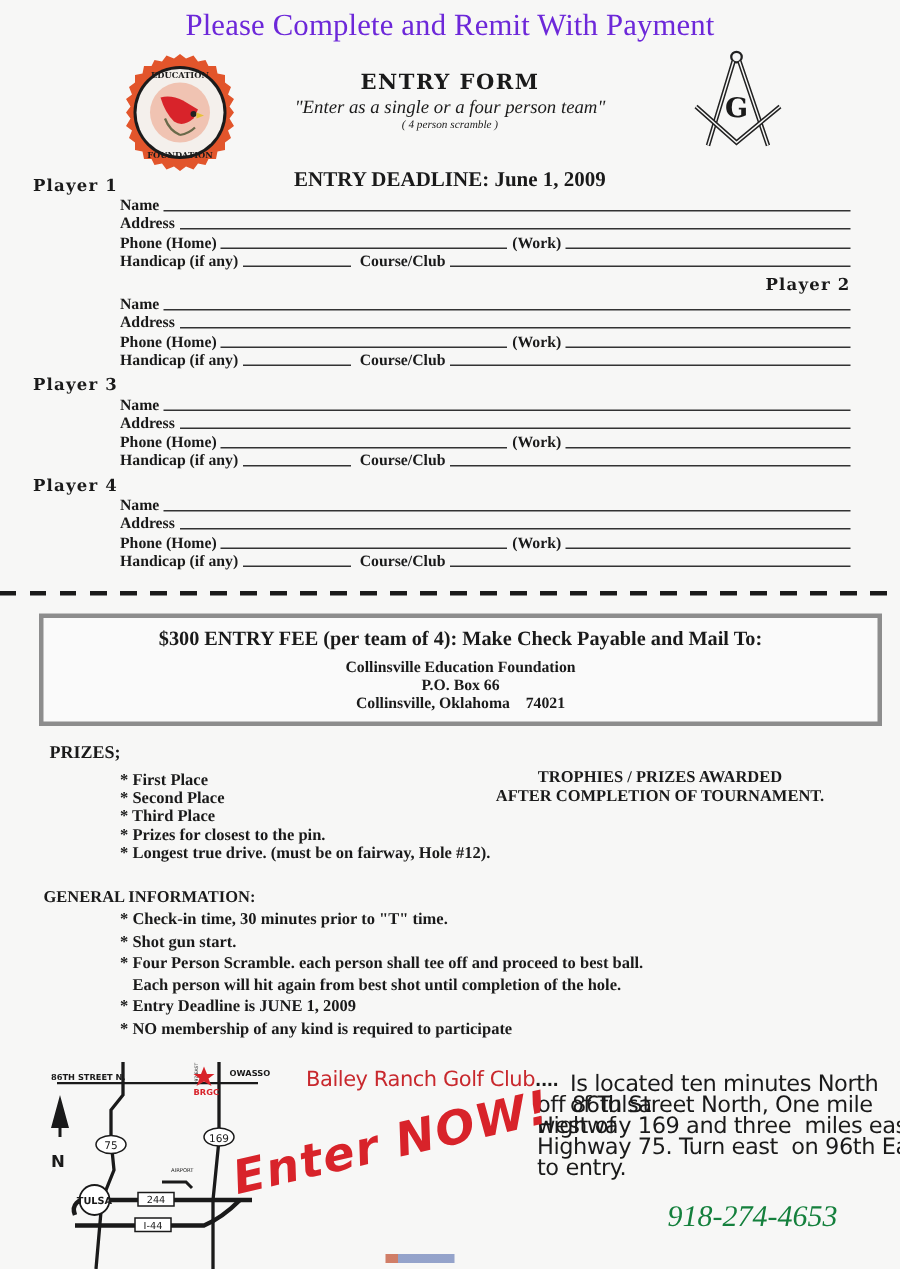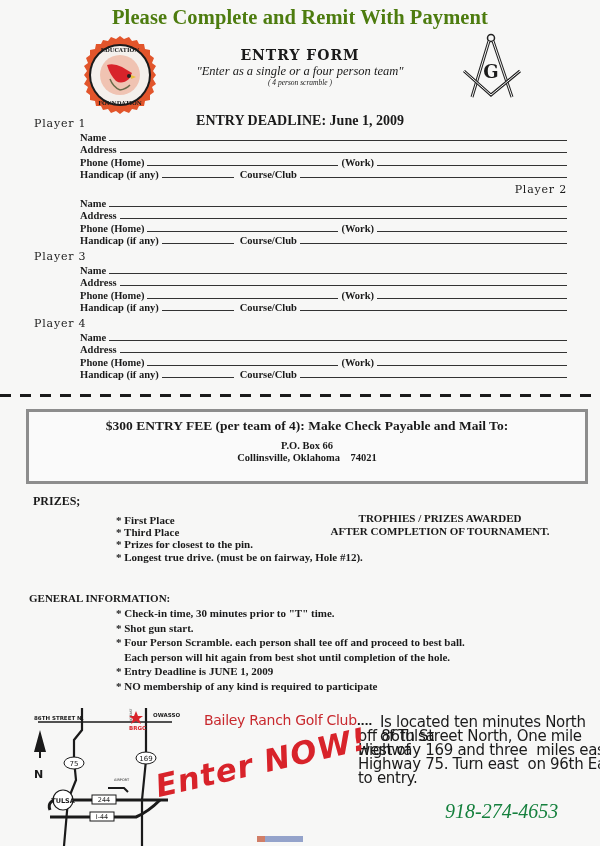--- a/index.html
+++ b/index.html
@@ -5,63 +5,63 @@
   html, body { margin:0; padding:0; }
   body {
     width:600px; height:846px; position:relative; overflow:hidden;
     background:#f7f7f6;
     font-family:"Liberation Serif", "DejaVu Serif", serif;
     color:#1a1a1a;
   }
   .abs { position:absolute; }
   .title {
     left:0; top:6px; width:600px; text-align:center;
-    font-weight:bold; font-size:20.5px; letter-spacing:0.1px; color:#4d7c0f;
+    font-weight:normal; font-size:20.5px; letter-spacing:0.1px; color:#6d28d9;
   }
   .entry-form {
     left:180px; top:47px; width:240px; text-align:center;
     font-family:"DejaVu Serif", serif; font-weight:bold; font-size:14px; letter-spacing:1px;
   }
   .tagline {
     left:170px; top:65px; width:260px; text-align:center;
     font-style:italic; font-size:12.5px; line-height:12px;
   }
   .scramble {
     left:170px; top:78px; width:260px; text-align:center;
     font-style:italic; font-size:7.5px;
   }
   .deadline {
     left:150px; top:100px; width:300px; text-align:center;
     font-weight:bold; font-size:14px;margin-top:13px;
   }
   .player-block { left:22px; width:545px; }
   .player-label {
-    font-family:"DejaVu Serif", serif; font-weight:normal; font-size:11px; letter-spacing:0.8px;
-    height:14px; line-height:14px;margin-left:12px;
+    font-family:"DejaVu Serif", serif; font-weight:bold; font-size:11px; letter-spacing:0.8px;
+    height:14px; line-height:14px;
   }
   .field-row {
     margin-left:58px; height:12.2px; display:flex; align-items:flex-end;
     font-weight:bold; font-size:10.5px; line-height:11px;
   }
   .field-row .lbl { white-space:nowrap; padding-right:3px; }
   .field-row .line { border-bottom:1px solid #333; height:8px; margin-bottom:2px; }
   .grow { flex:1; }
   .dash-line {
     left:0; top:394px; width:600px; height:3px;
     background: repeating-linear-gradient(90deg, #1a1a1a 0 11px, transparent 11px 20px);
   }
   .fee-box {
     left:26px; top:409px; width:556px; height:69px;
     border:3px solid #8d8d8d; background:#fafafa; text-align:center;
   }
   .fee-title { font-weight:bold; font-size:13.5px; margin-top:6px; }
   .fee-addr { font-weight:bold; font-size:10.5px; line-height:12px; margin-top:6px; }
   .prizes-head { left:33px; top:494px; font-weight:bold; font-size:12px; }
   .bullet-list { font-weight:bold; font-size:11px; line-height:12.2px; }
-  .bullet-list .item { white-space:nowrap;margin-left:36px; }
+  .bullet-list .item { white-space:nowrap; }
   .awarded {
     left:290px; top:512px; width:300px; text-align:center;
     font-weight:bold; font-size:11px; line-height:13px;
   }
   .gen-head { left:29px; top:592px; font-weight:bold; font-size:11px; }
   .map { left:26px; top:700px; width:155px; height:146px; }
   .club-name {
     left:204px; top:712px; font-family:"DejaVu Sans", sans-serif; font-size:14px; color:#c8282d;
     letter-spacing:-0.3px;
   }
@@ -213,28 +213,30 @@
       <span class="lbl" style="padding-left:6px">Course/Club</span>
       <span class="line grow"></span>
     </div>
 </div>
 
 <div class="abs dash-line"></div>
 
 <div class="abs fee-box">
   <div class="fee-title">$300 ENTRY FEE (per team of 4):  Make Check Payable and Mail To:</div>
   <div class="fee-addr">
+    <div>Collinsville Education Foundation</div>
     <div>P.O. Box 66</div>
     <div style="white-space:pre">Collinsville, Oklahoma    74021</div>
   </div>
 </div>
 
 <div class="abs prizes-head">PRIZES;</div>
 <div class="abs bullet-list" style="left:80px;top:514px;">
   <div class="item">* First Place</div>
+  <div class="item">* Second Place</div>
   <div class="item">* Third Place</div>
   <div class="item">* Prizes for closest to the pin.</div>
   <div class="item">* Longest true drive. (must be on fairway, Hole #12).</div>
 </div>
 <div class="abs awarded">
   <div>TROPHIES / PRIZES AWARDED</div>
   <div>AFTER COMPLETION OF TOURNAMENT.</div>
 </div>
 
 <div class="abs gen-head">GENERAL INFORMATION:</div>

